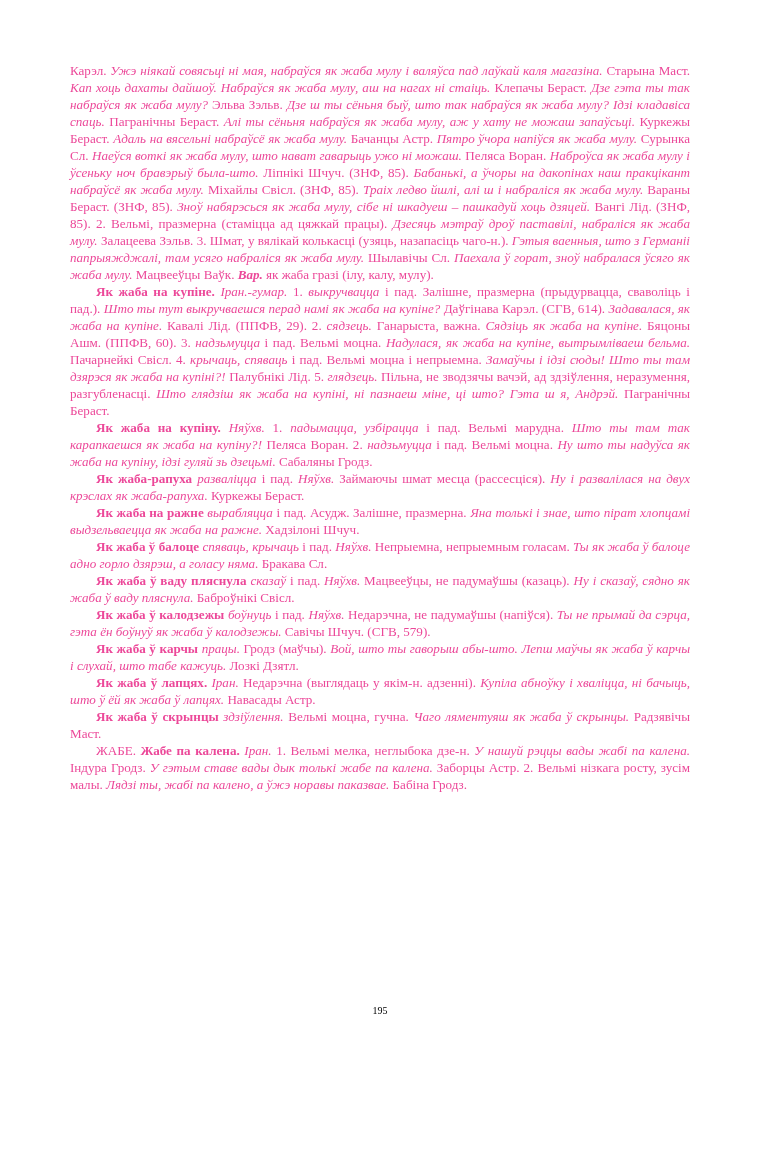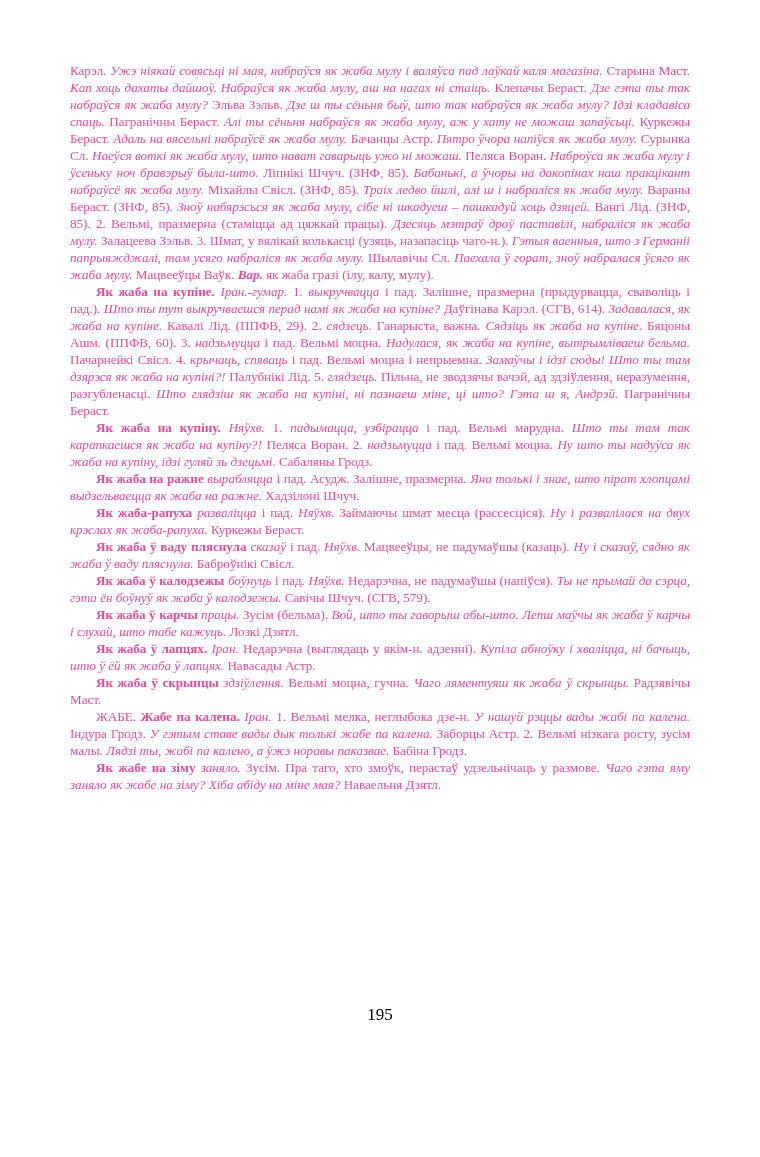--- a/index.html
+++ b/index.html
@@ -35,36 +35,36 @@
   }
   .it { font-style: italic; }
   .bd { font-weight: bold; }
   .bdit { font-weight: bold; font-style: italic; }
   .pagenum {
     position: absolute;
     left: 0;
     right: 0;
     top: 1005px;
     text-align: center;
-    font-size: 17px;
+    font-size: 10px;
     color: #000;
   }
 </style>
 </head>
 <body>
 
 <div class="page">
   <div class="content" id="content">
       <p class=""><span>Карэл. </span><span class="it">Ужэ ніякай совясьці ні мая, набраўся як жаба мулу і валяўса пад лаўкай каля магазіна. </span><span>Старына Маст. </span><span class="it">Кап хоць дахаты дайшоў. Набраўся як жаба мулу, аш на нагах ні стаіць. </span><span>Клепачы Бераст. </span><span class="it">Дзе гэта ты так набраўся як жаба мулу? </span><span>Эльва Зэльв. </span><span class="it">Дзе ш ты сёньня быў, што так набраўся як жаба мулу? Ідзі кладавіса спаць. </span><span>Пагранічны Бераст. </span><span class="it">Алі ты сёньня набраўся як жаба мулу, аж у хату не можаш запаўсьці. </span><span>Куркежы Бераст. </span><span class="it">Адаль на вясельні набраўсё як жаба мулу. </span><span>Бачанцы Астр. </span><span class="it">Пятро ўчора напіўся як жаба мулу. </span><span>Сурынка Сл. </span><span class="it">Наеўся воткі як жаба мулу, што нават гаварыць ужо ні можаш. </span><span>Пеляса Воран. </span><span class="it">Наброўса як жаба мулу і ўсеньку ноч бравэрыў была-што. </span><span>Ліпнікі Шчуч. (ЗНФ, 85). </span><span class="it">Бабанькі, а ўчоры на дакопінах наш пракцікант набраўсё як жаба мулу. </span><span>Міхайлы Свісл. (ЗНФ, 85). </span><span class="it">Траіх ледво йшлі, алі ш і набраліся як жаба мулу. </span><span>Вараны Бераст. (ЗНФ, 85). </span><span class="it">Зноў набярэсься як жаба мулу, сібе ні шкадуеш – пашкадуй хоць дзяцей. </span><span>Вангі Лід. (ЗНФ, 85). 2. Вельмі, празмерна (стаміцца ад цяжкай працы). </span><span class="it">Дзесяць мэтраў дроў паставілі, набраліся як жаба мулу. </span><span>Залацеева Зэльв. 3. Шмат, у вялікай колькасці (узяць, назапасіць чаго-н.). </span><span class="it">Гэтыя ваенныя, што з Германіі папрыяжджалі, там усяго набраліся як жаба мулу. </span><span>Шылавічы Сл. </span><span class="it">Паехала ў горат, зноў набралася ўсяго як жаба мулу. </span><span>Мацвееўцы Ваўк. </span><span class="bdit">Вар. </span><span>як жаба гразі (ілу, калу, мулу).</span></p>
       <p class="ind"><span class="bd">Як жаба на купіне. </span><span class="it">Іран.-гумар. </span><span>1. </span><span class="it">выкручвацца </span><span>і пад. Залішне, празмерна (прыдурвацца, сваволіць і пад.). </span><span class="it">Што ты тут выкручваешся перад намі як жаба на купіне? </span><span>Даўгінава Карэл. (СГВ, 614). </span><span class="it">Задавалася, як жаба на купіне. </span><span>Кавалі Лід. (ППФВ, 29). 2. </span><span class="it">сядзець. </span><span>Ганарыста, важна. </span><span class="it">Сядзіць як жаба на купіне. </span><span>Бяцоны Ашм. (ППФВ, 60). 3. </span><span class="it">надзьмуцца </span><span>і пад. Вельмі моцна. </span><span class="it">Надулася, як жаба на купіне, вытрымліваеш бельма. </span><span>Пачарнейкі Свісл. 4. </span><span class="it">крычаць, спяваць </span><span>і пад. Вельмі моцна і непрыемна. </span><span class="it">Замаўчы і ідзі сюды! Што ты там дзярэся як жаба на купіні?! </span><span>Палубнікі Лід. 5. </span><span class="it">глядзець. </span><span>Пільна, не зводзячы вачэй, ад здзіўлення, неразумення, разгубленасці. </span><span class="it">Што глядзіш як жаба на купіні, ні пазнаеш міне, ці што? Гэта ш я, Андрэй. </span><span>Пагранічны Бераст.</span></p>
       <p class="ind"><span class="bd">Як жаба на купіну. </span><span class="it">Няўхв. </span><span>1. </span><span class="it">падымацца, узбірацца </span><span>і пад. Вельмі марудна. </span><span class="it">Што ты там так карапкаешся як жаба на купіну?! </span><span>Пеляса Воран. 2. </span><span class="it">надзьмуцца </span><span>і пад. Вельмі моцна. </span><span class="it">Ну што ты надуўса як жаба на купіну, ідзі гуляй зь дзецьмі. </span><span>Сабаляны Гродз.</span></p>
+      <p class="ind"><span class="bd">Як жаба-рапуха </span><span class="it">разваліцца </span><span>і пад. </span><span class="it">Няўхв. </span><span>Займаючы шмат месца (рассесціся). </span><span class="it">Ну і развалілася на двух крэслах як жаба-рапуха. </span><span>Куркежы Бераст.</span></p>
       <p class="ind"><span class="bd">Як жаба на ражне </span><span class="it">вырабляцца </span><span>і пад. Асудж. Залішне, празмерна. </span><span class="it">Яна толькі і знае, што пірат хлопцамі выдзельваецца як жаба на ражне. </span><span>Хадзілоні Шчуч.</span></p>
-      <p class="ind"><span class="bd">Як жаба-рапуха </span><span class="it">разваліцца </span><span>і пад. </span><span class="it">Няўхв. </span><span>Займаючы шмат месца (рассесціся). </span><span class="it">Ну і развалілася на двух крэслах як жаба-рапуха. </span><span>Куркежы Бераст.</span></p>
+      <p class="ind"><span class="bd">Як жаба ў балоце </span><span class="it">спяваць, крычаць </span><span>і пад. </span><span class="it">Няўхв. </span><span>Непрыемна, непрыемным голасам. </span><span class="it">Ты як жаба ў балоце адно горло дзярэш, а голасу няма. </span><span>Бракава Сл.</span></p>
       <p class="ind"><span class="bd">Як жаба ў ваду пляснула </span><span class="it">сказаў </span><span>і пад. </span><span class="it">Няўхв. </span><span>Мацвееўцы, не падумаўшы (казаць). </span><span class="it">Ну і сказаў, сядно як жаба ў ваду пляснула. </span><span>Баброўнікі Свісл.</span></p>
       <p class="ind"><span class="bd">Як жаба ў калодзежы </span><span class="it">боўнуць </span><span>і пад. </span><span class="it">Няўхв. </span><span>Недарэчна, не падумаўшы (напіўся). </span><span class="it">Ты не прымай да сэрца, гэта ён боўнуў як жаба ў калодзежы. </span><span>Савічы Шчуч. (СГВ, 579).</span></p>
-      <p class="ind"><span class="bd">Як жаба ў карчы </span><span class="it">працы. </span><span>Зусім (бельма). </span><span class="it">Вой, што ты гаворыш абы-што. Лепш маўчы як жаба ў карчы і слухай, што табе кажуць. </span><span>Лозкі Дзятл.</span></p>
+      <p class="ind"><span class="bd">Як жаба ў карчы </span><span class="it">працы. </span><span>Гродз (маўчы). </span><span class="it">Вой, што ты гаворыш абы-што. Лепш маўчы як жаба ў карчы і слухай, што табе кажуць. </span><span>Лозкі Дзятл.</span></p>
       <p class="ind"><span class="bd">Як жаба ў лапцях. </span><span class="it">Іран. </span><span>Недарэчна (выглядаць у якім-н. адзенні). </span><span class="it">Купіла абноўку і хваліцца, ні бачыць, што ў ёй як жаба ў лапцях. </span><span>Навасады Астр.</span></p>
       <p class="ind"><span class="bd">Як жаба ў скрынцы </span><span class="it">здзіўлення. </span><span>Вельмі моцна, гучна. </span><span class="it">Чаго ляментуяш як жаба ў скрынцы. </span><span>Радзявічы Маст.</span></p>
       <p class="ind"><span>ЖАБЕ. </span><span class="bd">Жабе па калена. </span><span class="it">Іран. </span><span>1. Вельмі мелка, неглыбока дзе-н. </span><span class="it">У нашуй рэццы вады жабі па калена. </span><span>Індура Гродз. </span><span class="it">У гэтым ставе вады дык толькі жабе па калена. </span><span>Заборцы Астр. 2. Вельмі нізкага росту, зусім малы. </span><span class="it">Лядзі ты, жабі па калено, а ўжэ норавы паказвае. </span><span>Бабіна Гродз.</span></p>
-      <p class="ind"><span class="bd">Як жабе на зіму </span><span class="it">заняло. </span><span>Зусім. Пра таго, хто змоўк, перастаў удзельнічаць у размове. </span><span class="it">Чаго гэта яму заняло як жабе на зіму? Хіба абіду на міне мая? </span><span>Наваельня Дзятл.</span></p>
     </div>
   <div class="pagenum">195</div>
 </div>
 
 </body></html>

